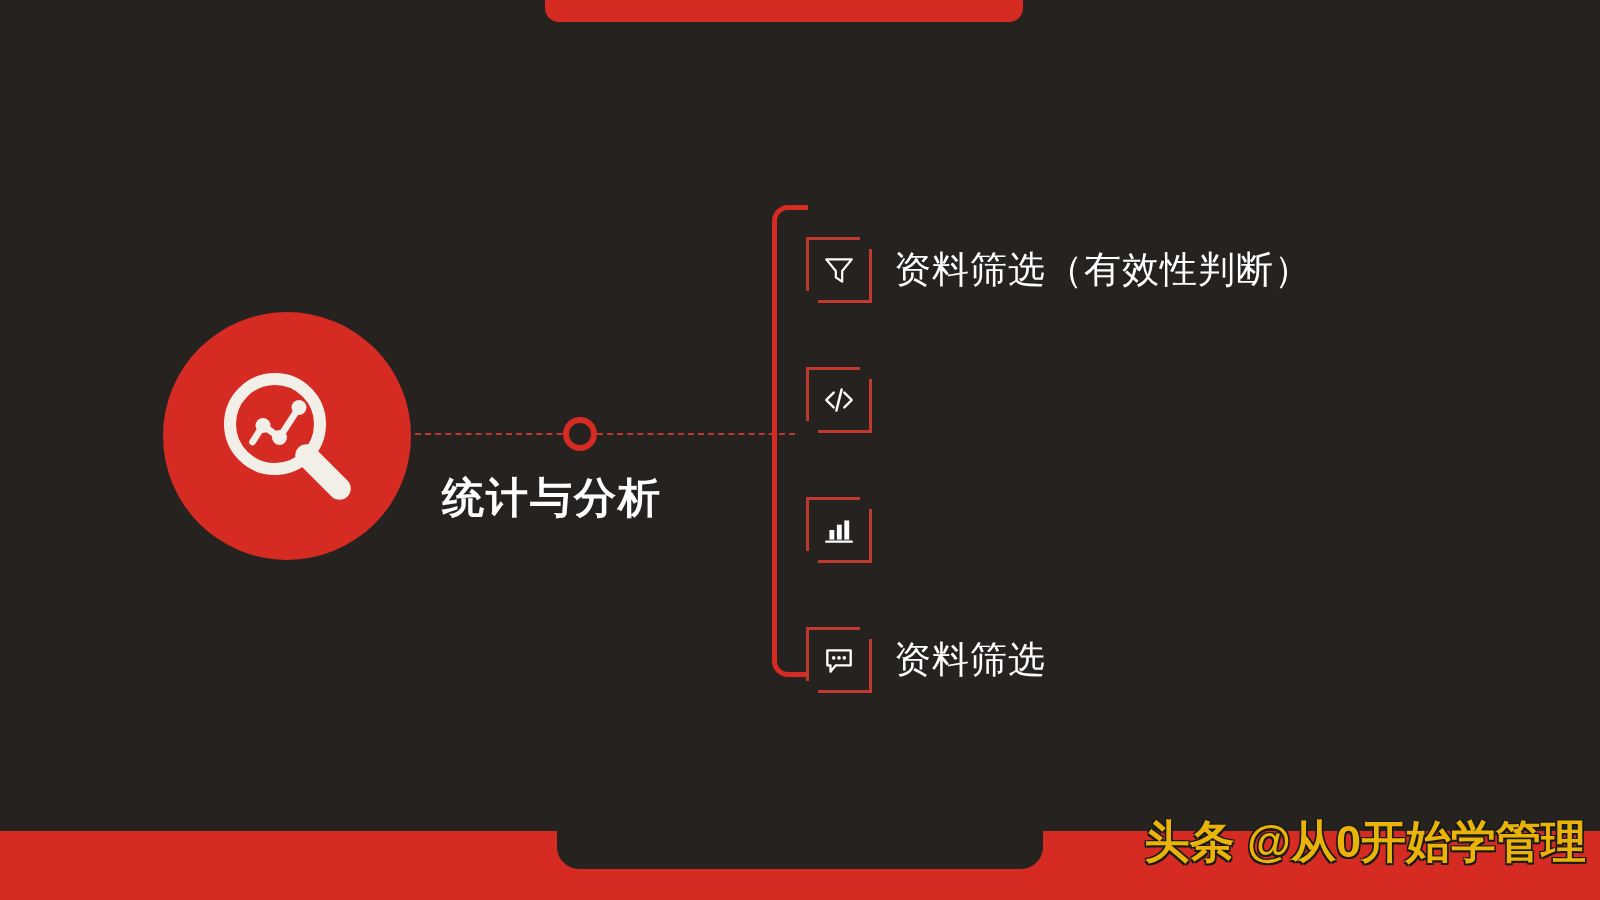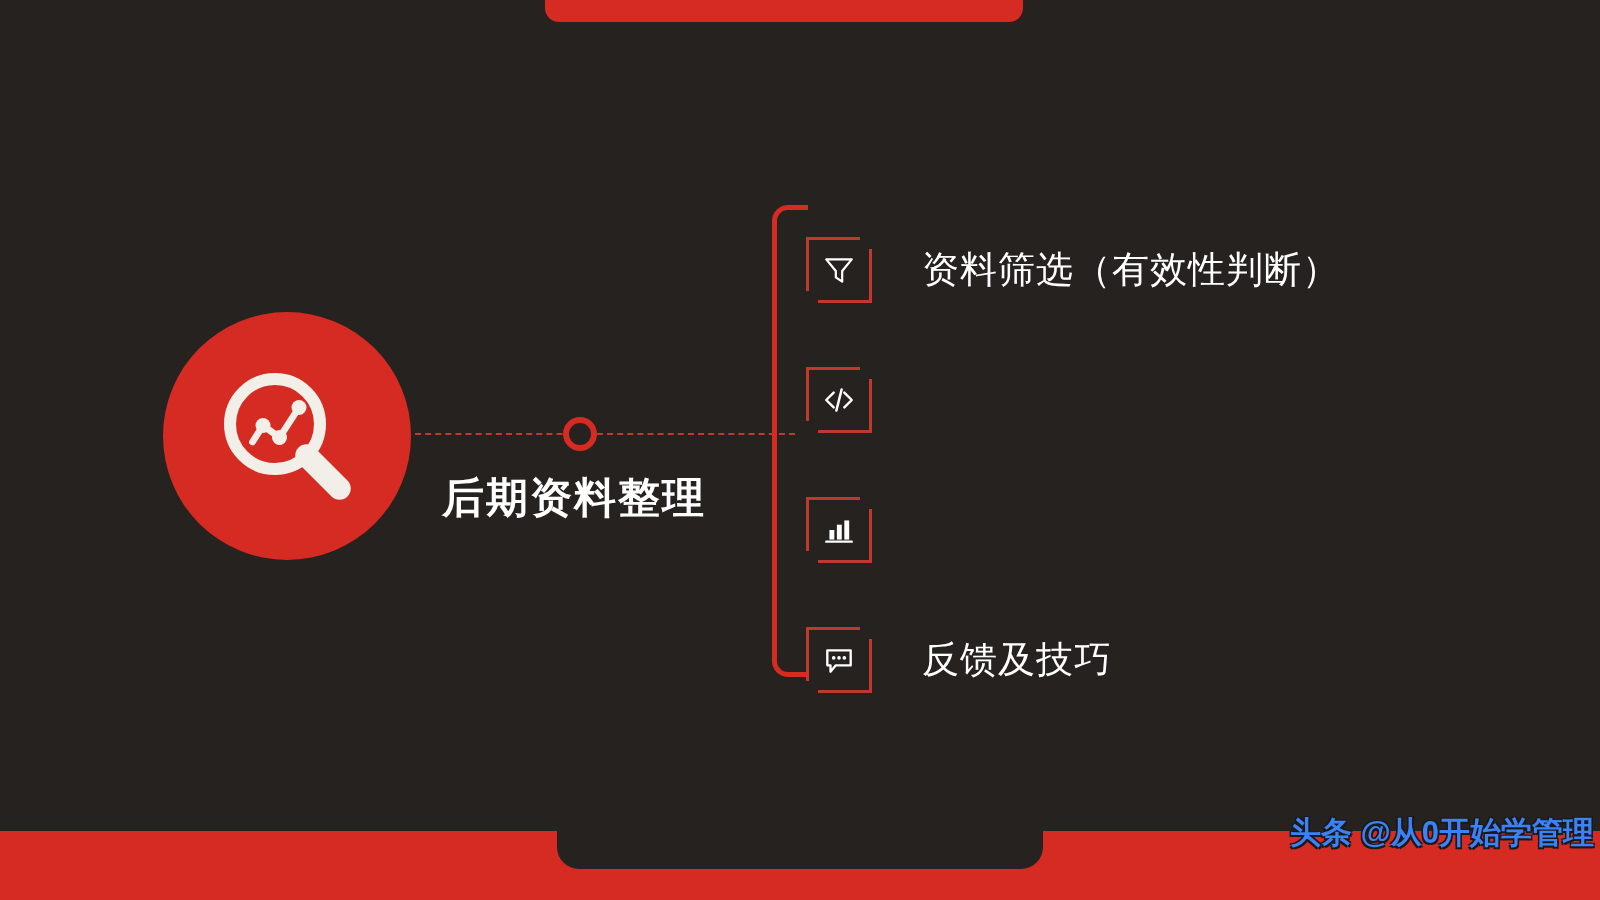--- a/index.html
+++ b/index.html
@@ -160,35 +160,35 @@
     border-right: 3px solid #C0392F;
   }
   .icon-glyph {
     position: relative;
     z-index: 2;
     width: 34px;
     height: 34px;
     display: block;
   }
   .item-label {
-    margin-left: 50px;
+    margin-left: 22px;
     font-size: 37px;
     color: #FFFFFF;
     letter-spacing: 1px;
     white-space: nowrap;
   }
 
   
   .watermark {
     position: absolute;
-    right: 6px;
+    right: 14px;
     top: 812px;
-    font-size: 31px;
+    font-size: 45px;
     font-weight: bold;
-    color: #3b82f6;
+    color: #eab308;
     white-space: nowrap;
     text-shadow:
       -1.5px -1.5px 0 #1a1a1a,
        1.5px -1.5px 0 #1a1a1a,
       -1.5px  1.5px 0 #1a1a1a,
        1.5px  1.5px 0 #1a1a1a;
   }
 </style>
 </head>
 <body>
@@ -207,21 +207,21 @@
       <path d="M27 54 L34 43 L45 51 L58 31" fill="none" stroke="#F2EFE9" stroke-width="4.5" stroke-linecap="round" stroke-linejoin="round"></path>
       <circle cx="34" cy="43" r="5" fill="#F2EFE9"></circle>
       <circle cx="45" cy="51" r="5" fill="#F2EFE9"></circle>
       <circle cx="58" cy="31" r="5" fill="#F2EFE9"></circle>
     </svg>
   </div>
 
   <div class="connector"></div>
   <div class="connector-dot"></div>
 
-  <div class="node-title">后期资料整理</div>
+  <div class="node-title">统计与分析</div>
 
   <div class="bracket"></div>
 
   <div class="items">
 
     <div class="item-row">
       <div class="icon-box">
         <svg class="icon-glyph" viewBox="0 0 32 32">
           <path d="M4 6 L28 6 L19 17 L19 27 L13 23 L13 17 Z" fill="none" stroke="#FFFFFF" stroke-width="2.1" stroke-linejoin="round" stroke-linecap="round"></path>
         </svg>
@@ -252,20 +252,20 @@
 
     <div class="item-row">
       <div class="icon-box">
         <svg class="icon-glyph" viewBox="0 0 32 32">
           <path d="M5 7 L27 7 L27 21 L13 21 L8 27 L8 21 L5 21 Z" fill="none" stroke="#FFFFFF" stroke-width="2.2" stroke-linejoin="round" stroke-linecap="round"></path>
           <circle cx="11" cy="14" r="1.7" fill="#FFFFFF"></circle>
           <circle cx="16" cy="14" r="1.7" fill="#FFFFFF"></circle>
           <circle cx="21" cy="14" r="1.7" fill="#FFFFFF"></circle>
         </svg>
       </div>
-      <div class="item-label">反馈及技巧</div>
+      <div class="item-label">资料筛选</div>
     </div>
 
   </div>
 
   <div class="watermark">头条 @从0开始学管理</div>
 
 </div>
 
 </body></html>

